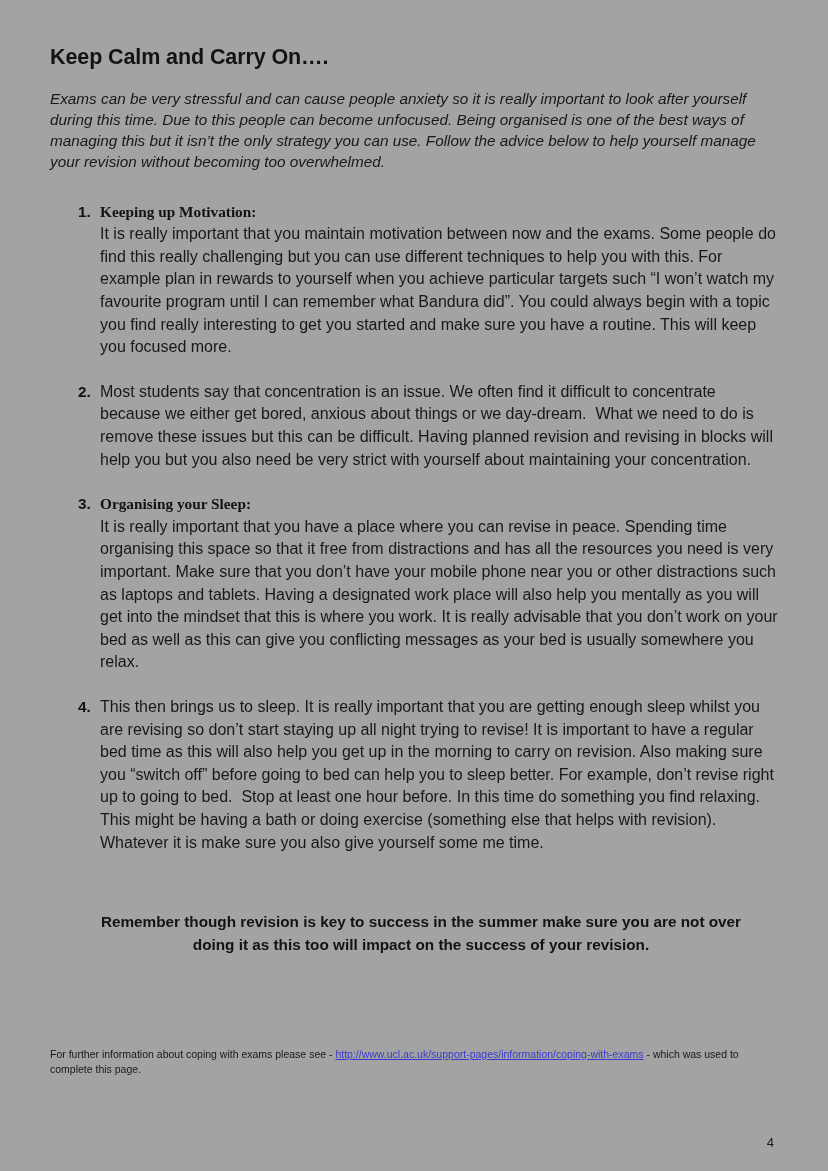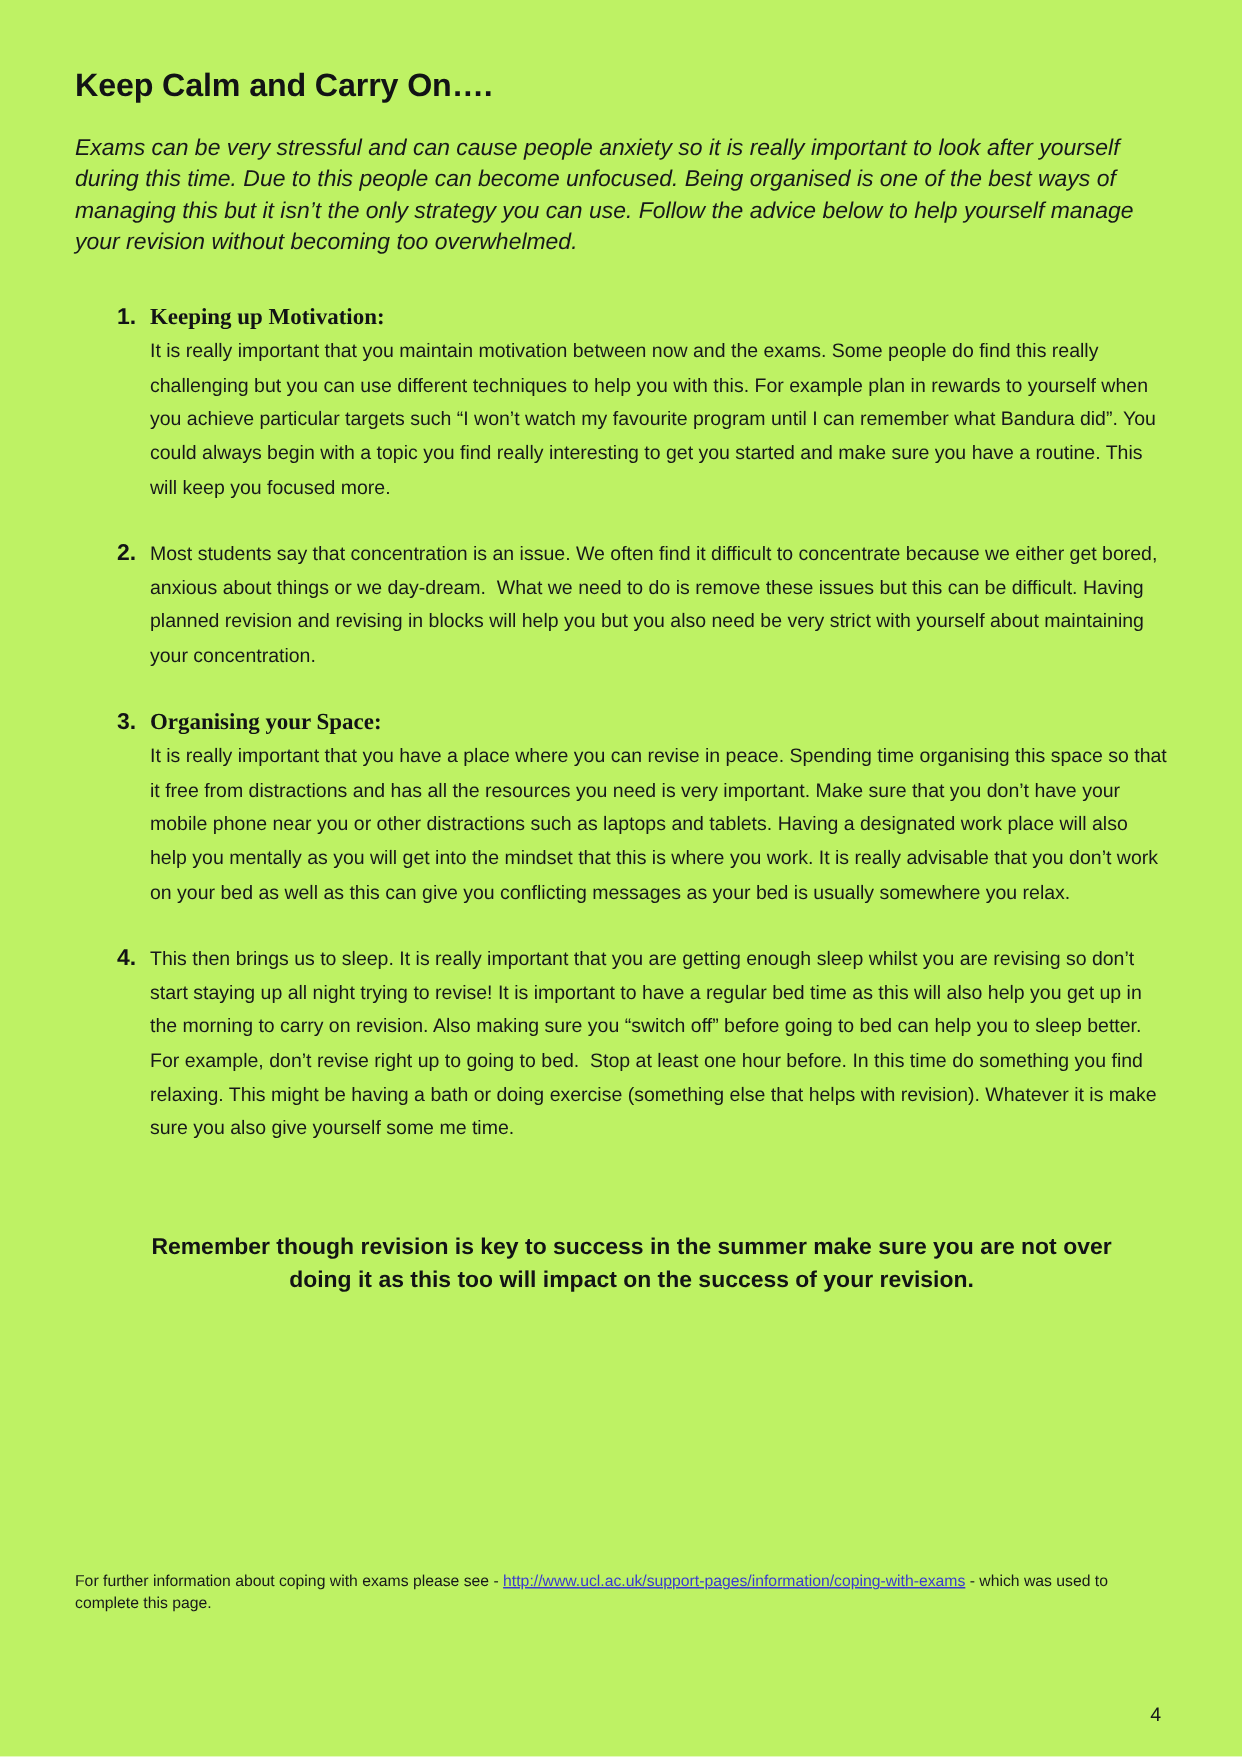--- a/index.html
+++ b/index.html
@@ -11,21 +11,21 @@
     width: 828px;
     height: 1171px;
     position: relative;
     font-family: "Liberation Sans", sans-serif;
     color: #17181a;
     -webkit-font-smoothing: antialiased;
   }
   .page {
     position: absolute;
     inset: 0;
-    background: #bef264;
+    background: #a3a3a3;
     padding: 0;
   }
   .content {
     position: absolute;
     left: 50px;
     top: 44px;
     width: 728px;
   }
 
   .doc-title {
@@ -69,21 +69,21 @@
   }
   .item-heading {
     font-size: 15.3px;
     font-weight: bold;
     line-height: 22.6px;
     margin: 0;
     color: #121315;
     font-family: Liberation Serif, serif;
   }
   .item-body {
-    font-size: 13px;
+    font-size: 16px;
     line-height: 22.6px;
     margin: 0;
     color: #17181a;
     white-space: pre-wrap;
   }
 
   .closing {
     margin: 57px 14px 0 28px;
     font-size: 15.3px;
     font-weight: bold;
@@ -132,21 +132,21 @@
         <p class="item-body">It is really important that you maintain motivation between now and the exams. Some people do find this really challenging but you can use different techniques to help you with this. For example plan in rewards to yourself when you achieve particular targets such “I won’t watch my favourite program until I can remember what Bandura did”. You could always begin with a topic you find really interesting to get you started and make sure you have a routine. This will keep you focused more.</p>
       </li>
 
       <li class="list-item">
         <span class="item-marker">2.</span>
         <p class="item-body">Most students say that concentration is an issue. We often find it difficult to concentrate because we either get bored, anxious about things or we day-dream.  What we need to do is remove these issues but this can be difficult. Having planned revision and revising in blocks will help you but you also need be very strict with yourself about maintaining your concentration.</p>
       </li>
 
       <li class="list-item">
         <span class="item-marker">3.</span>
-        <p class="item-heading">Organising your Space:</p>
+        <p class="item-heading">Organising your Sleep:</p>
         <p class="item-body">It is really important that you have a place where you can revise in peace. Spending time organising this space so that it free from distractions and has all the resources you need is very important. Make sure that you don’t have your mobile phone near you or other distractions such as laptops and tablets. Having a designated work place will also help you mentally as you will get into the mindset that this is where you work. It is really advisable that you don’t work on your bed as well as this can give you conflicting messages as your bed is usually somewhere you relax.</p>
       </li>
 
       <li class="list-item">
         <span class="item-marker">4.</span>
         <p class="item-body">This then brings us to sleep. It is really important that you are getting enough sleep whilst you are revising so don’t start staying up all night trying to revise! It is important to have a regular bed time as this will also help you get up in the morning to carry on revision. Also making sure you “switch off” before going to bed can help you to sleep better. For example, don’t revise right up to going to bed.  Stop at least one hour before. In this time do something you find relaxing. This might be having a bath or doing exercise (something else that helps with revision). Whatever it is make sure you also give yourself some me time.</p>
       </li>
 
     </ol>
 

